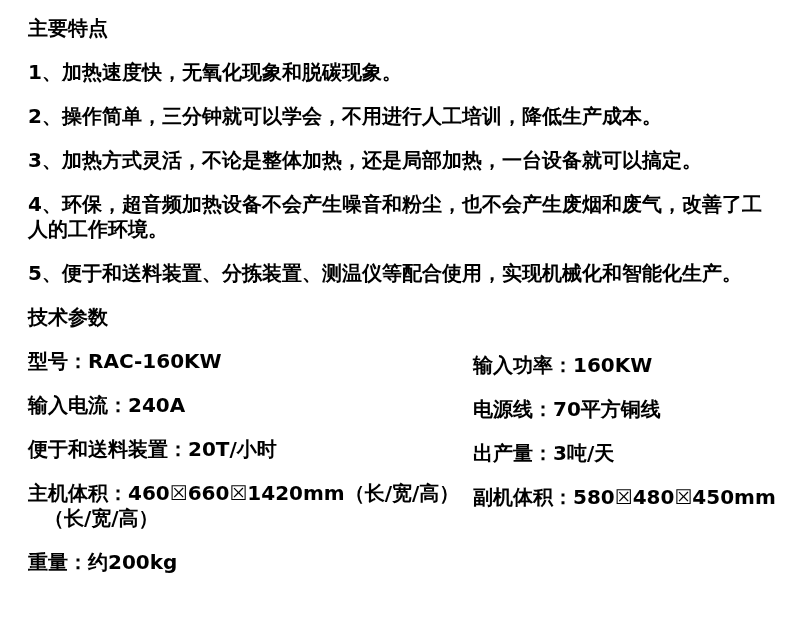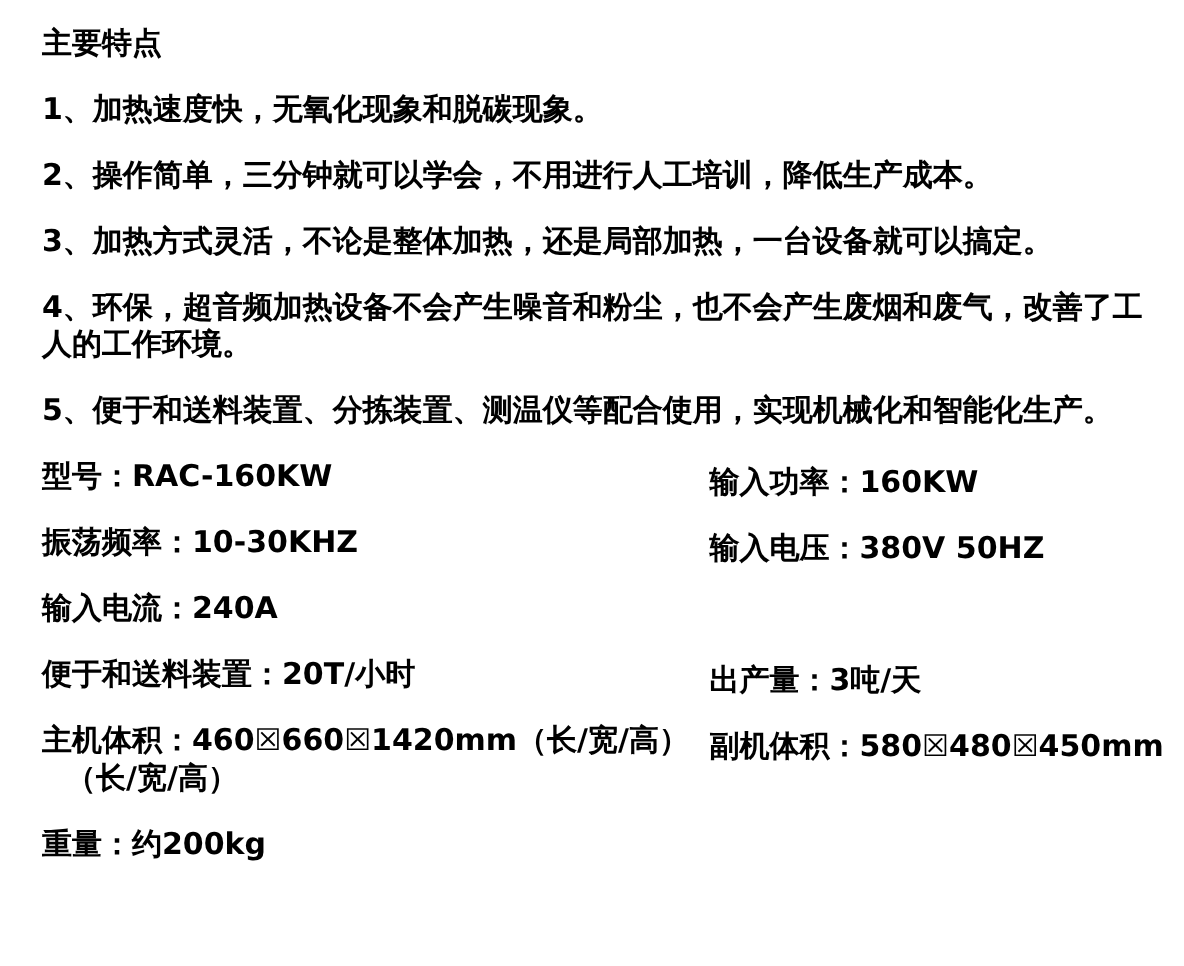--- a/index.html
+++ b/index.html
@@ -49,33 +49,31 @@
 <div class="page">
 
   <h2 class="para">主要特点</h2>
 
   <p class="para">1、加热速度快，无氧化现象和脱碳现象。</p>
   <p class="para">2、操作简单，三分钟就可以学会，不用进行人工培训，降低生产成本。</p>
   <p class="para">3、加热方式灵活，不论是整体加热，还是局部加热，一台设备就可以搞定。</p>
   <p class="para">4、环保，超音频加热设备不会产生噪音和粉尘，也不会产生废烟和废气，改善了工人的工作环境。</p>
   <p class="para">5、便于和送料装置、分拣装置、测温仪等配合使用，实现机械化和智能化生产。</p>
 
+  <h2 class="para">技术参数</h2>
 
   <p class="para spec-row">
     <span class="spec-left">型号：RAC-160KW</span>
     <span class="spec-right">输入功率：160KW</span>
   </p>
 
-  <p class="para spec-row">
-    <span class="spec-left">振荡频率：10-30KHZ</span>
-    <span class="spec-right">输入电压：380V 50HZ</span>
-  </p>
 
   <p class="para spec-row">
     <span class="spec-left">输入电流：240A</span>
+    <span class="spec-right">电源线：70平方铜线</span>
   </p>
 
   <p class="para spec-row">
     <span class="spec-left">便于和送料装置：20T/小时</span>
     <span class="spec-right">出产量：3吨/天</span>
   </p>
 
   <p class="para spec-row">
     <span class="spec-left">主机体积：460☒660☒1420mm（长/宽/高）</span>
     <span class="spec-right">副机体积：580☒480☒450mm</span>

